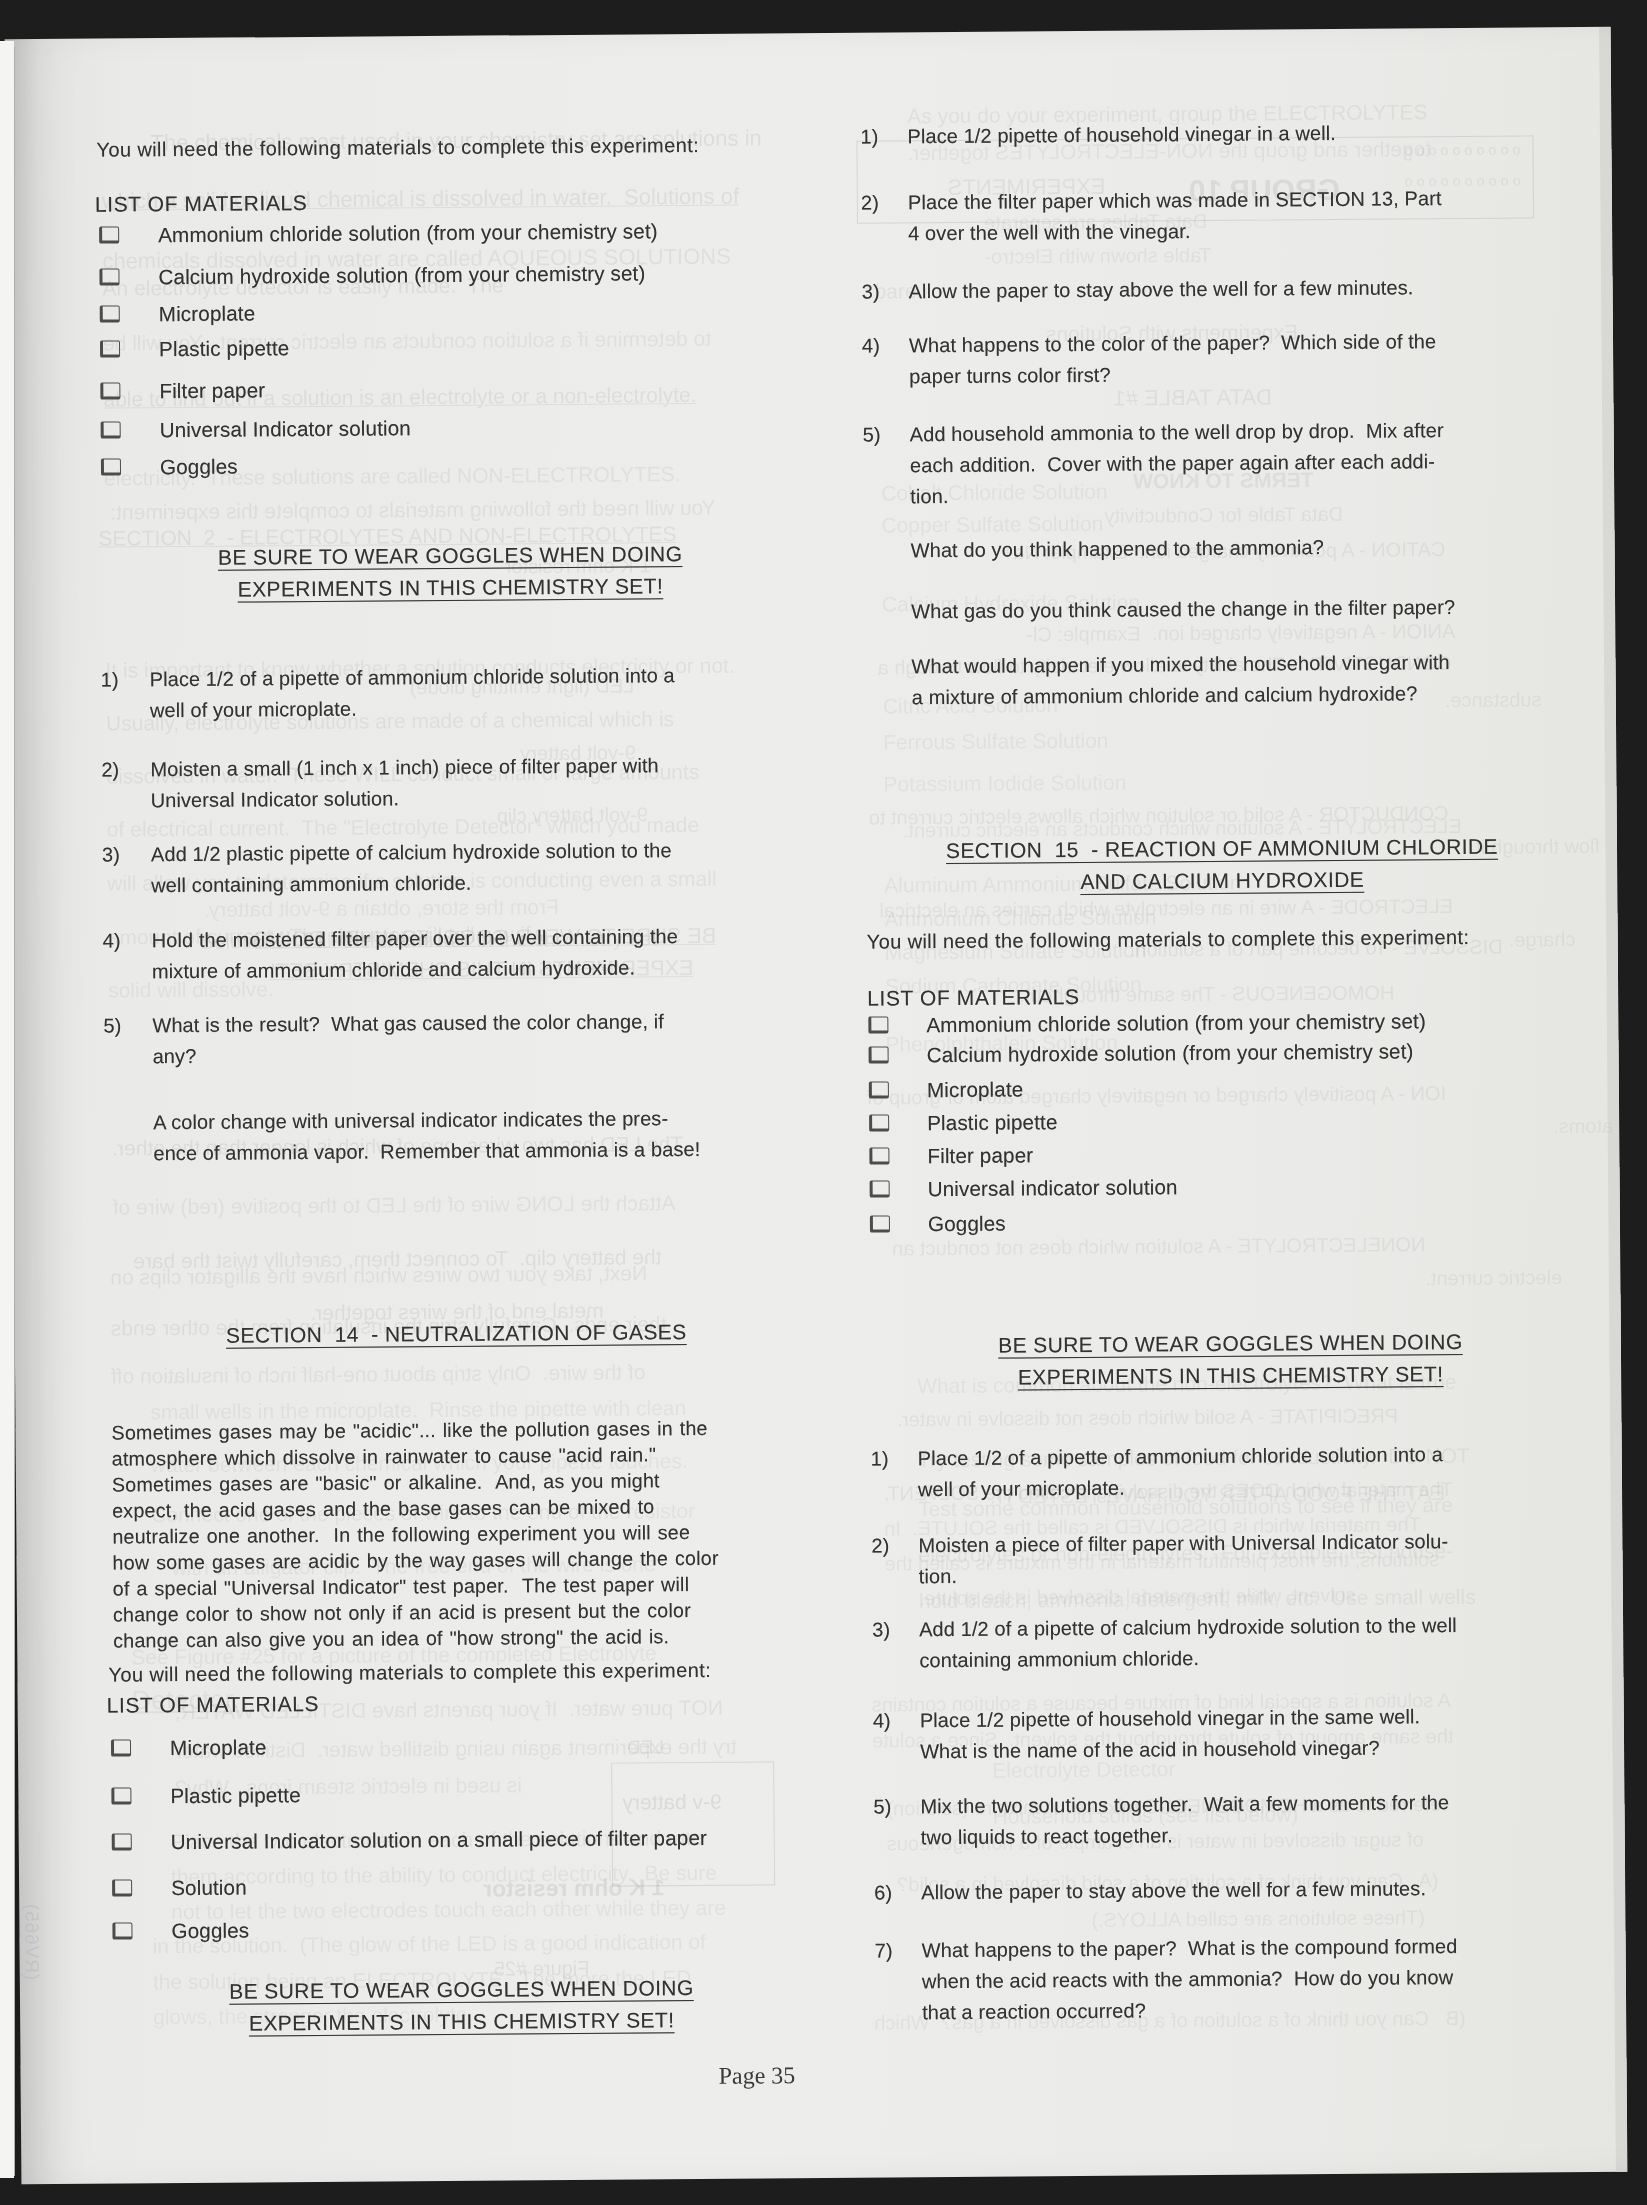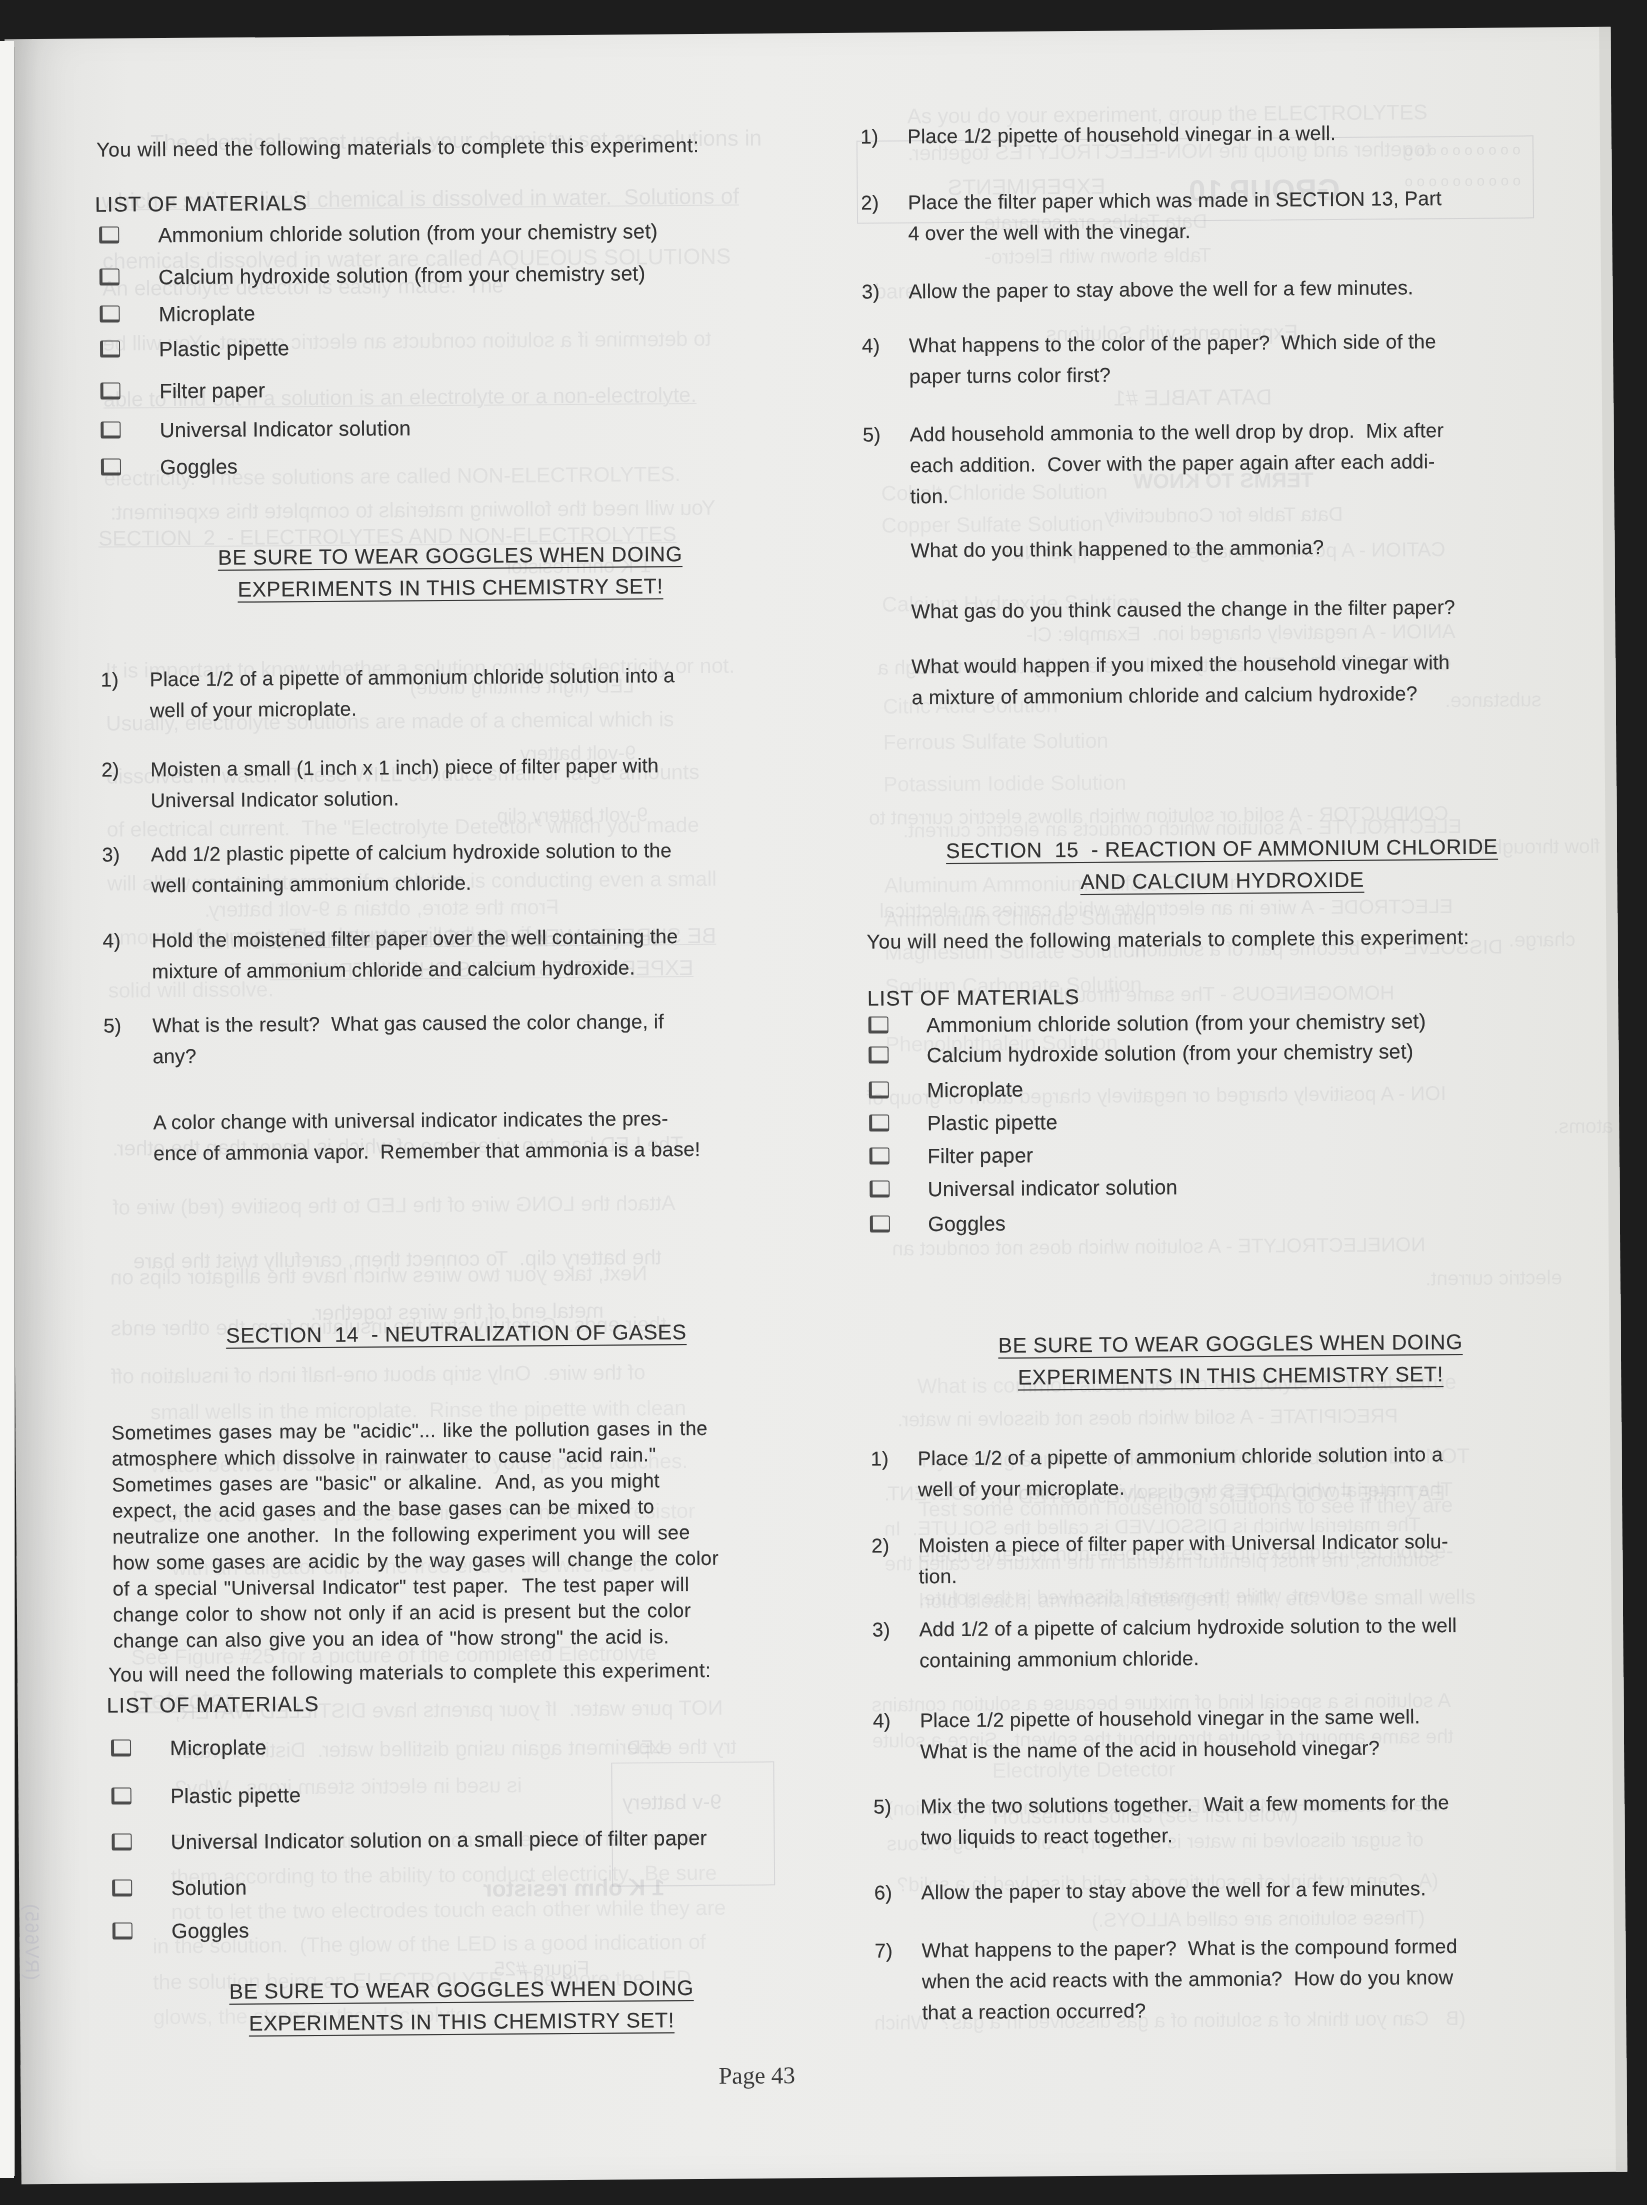--- a/index.html
+++ b/index.html
@@ -324,17 +324,17 @@
     <div class="ink num" style="left:855px;top:1759px">5)</div>
     <div class="ink" style="left:902px;top:1759px;width:675px">Mix the two solutions together.  Wait a few moments for the
 two liquids to react together.</div>
     <div class="ink num" style="left:855px;top:1845px">6)</div>
     <div class="ink" style="left:902px;top:1845px;width:675px">Allow the paper to stay above the well for a few minutes.</div>
     <div class="ink num" style="left:855px;top:1903px">7)</div>
     <div class="ink" style="left:902px;top:1903px;width:675px">What happens to the paper?  What is the compound formed
 when the acid reacts with the ammonia?  How do you know
 that a reaction occurred?</div>
 
-    <div class="pageno" style="left:698px;top:2029px">Page 43</div>
+    <div class="pageno" style="left:698px;top:2029px">Page 35</div>
     <div class="edgecode" style="left:23px;top:1941px">(RV665)</div>
   </div>
 </div>
 
 
 </body></html>

